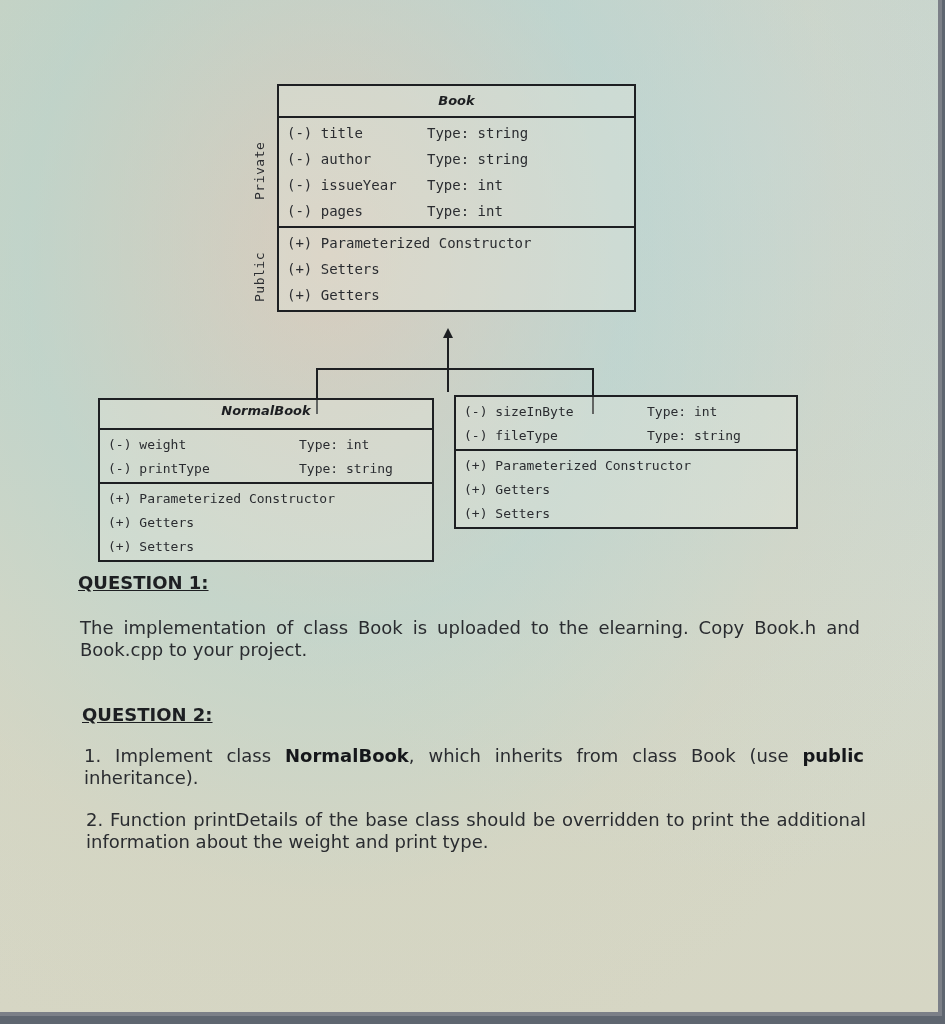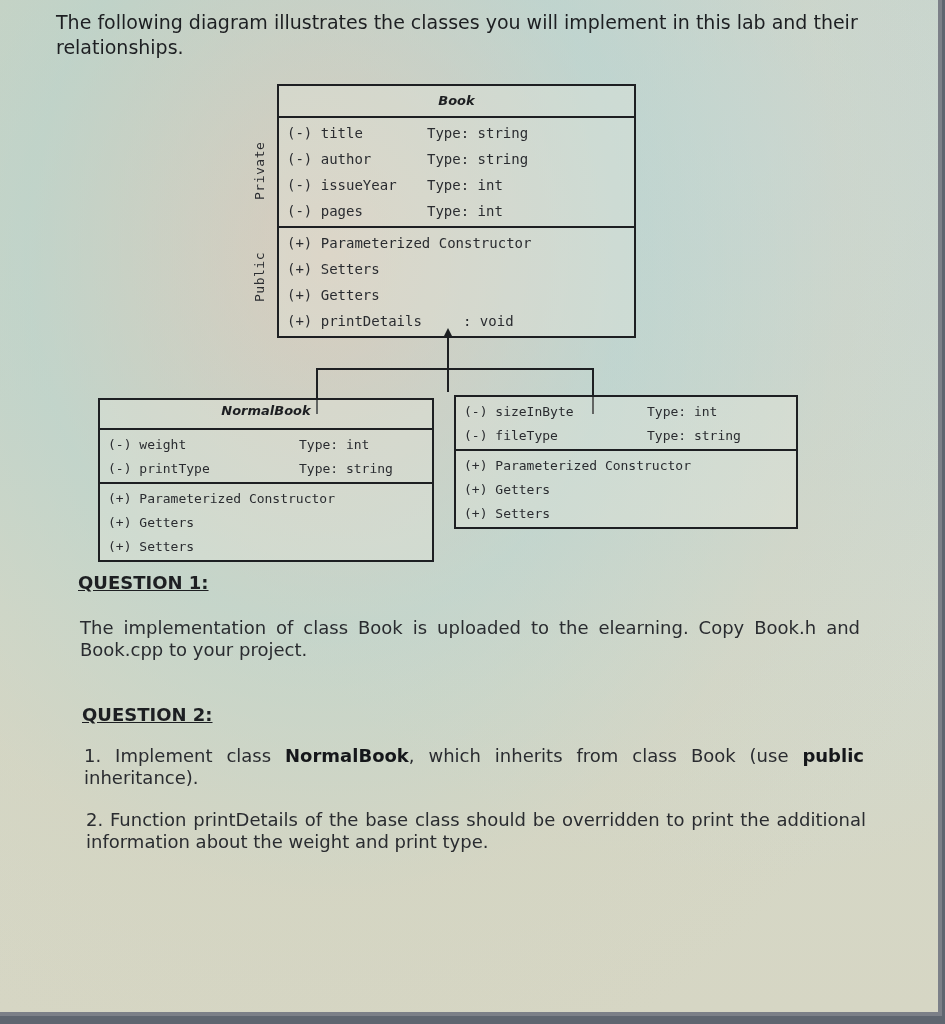--- a/index.html
+++ b/index.html
@@ -54,38 +54,36 @@
       position: absolute; font-size: 18px; line-height: 22px; color: #2a2c30; width: 780px;
       text-align: justify;
     }
     .para b { color: #15171a; }
   </style>
 </head>
 <body>
 
 <div class="screen">
 
-  <div class="intro">The following diagram illustrates the classes you will implement in this lab and their relationships.</div>
 
   <div class="vlabel" style="left:252px; top:200px;">Private</div>
   <div class="vlabel" style="left:252px; top:302px;">Public</div>
 
   <div class="uml" style="left:277px; top:84px; width:355px;">
     <div class="title" style="height:30px; line-height:30px;">Book</div>
     <div class="sect">
       <div class="row"><span class="nm">(-) title</span><span>Type: string</span></div>
       <div class="row"><span class="nm">(-) author</span><span>Type: string</span></div>
       <div class="row"><span class="nm">(-) issueYear</span><span>Type: int</span></div>
       <div class="row"><span class="nm">(-) pages</span><span>Type: int</span></div>
     </div>
     <div class="sect">
       <div class="row"><span>(+) Parameterized Constructor</span></div>
       <div class="row"><span>(+) Setters</span></div>
       <div class="row"><span>(+) Getters</span></div>
-      <div class="row"><span style="width:176px; display:inline-block;">(+) printDetails</span><span>: void</span></div>
     </div>
   </div>
 
   <div class="arrowhead" style="left:443px; top:328px;"></div>
   <div class="line" style="left:447px; top:336px; width:2px; height:56px;"></div>
   <div class="line" style="left:316px; top:368px; width:278px; height:2px;"></div>
   <div class="line" style="left:316px; top:368px; width:2px; height:46px;"></div>
   <div class="line" style="left:592px; top:368px; width:2px; height:46px;"></div>
 
   <div class="uml small" style="left:98px; top:398px; width:332px;">

